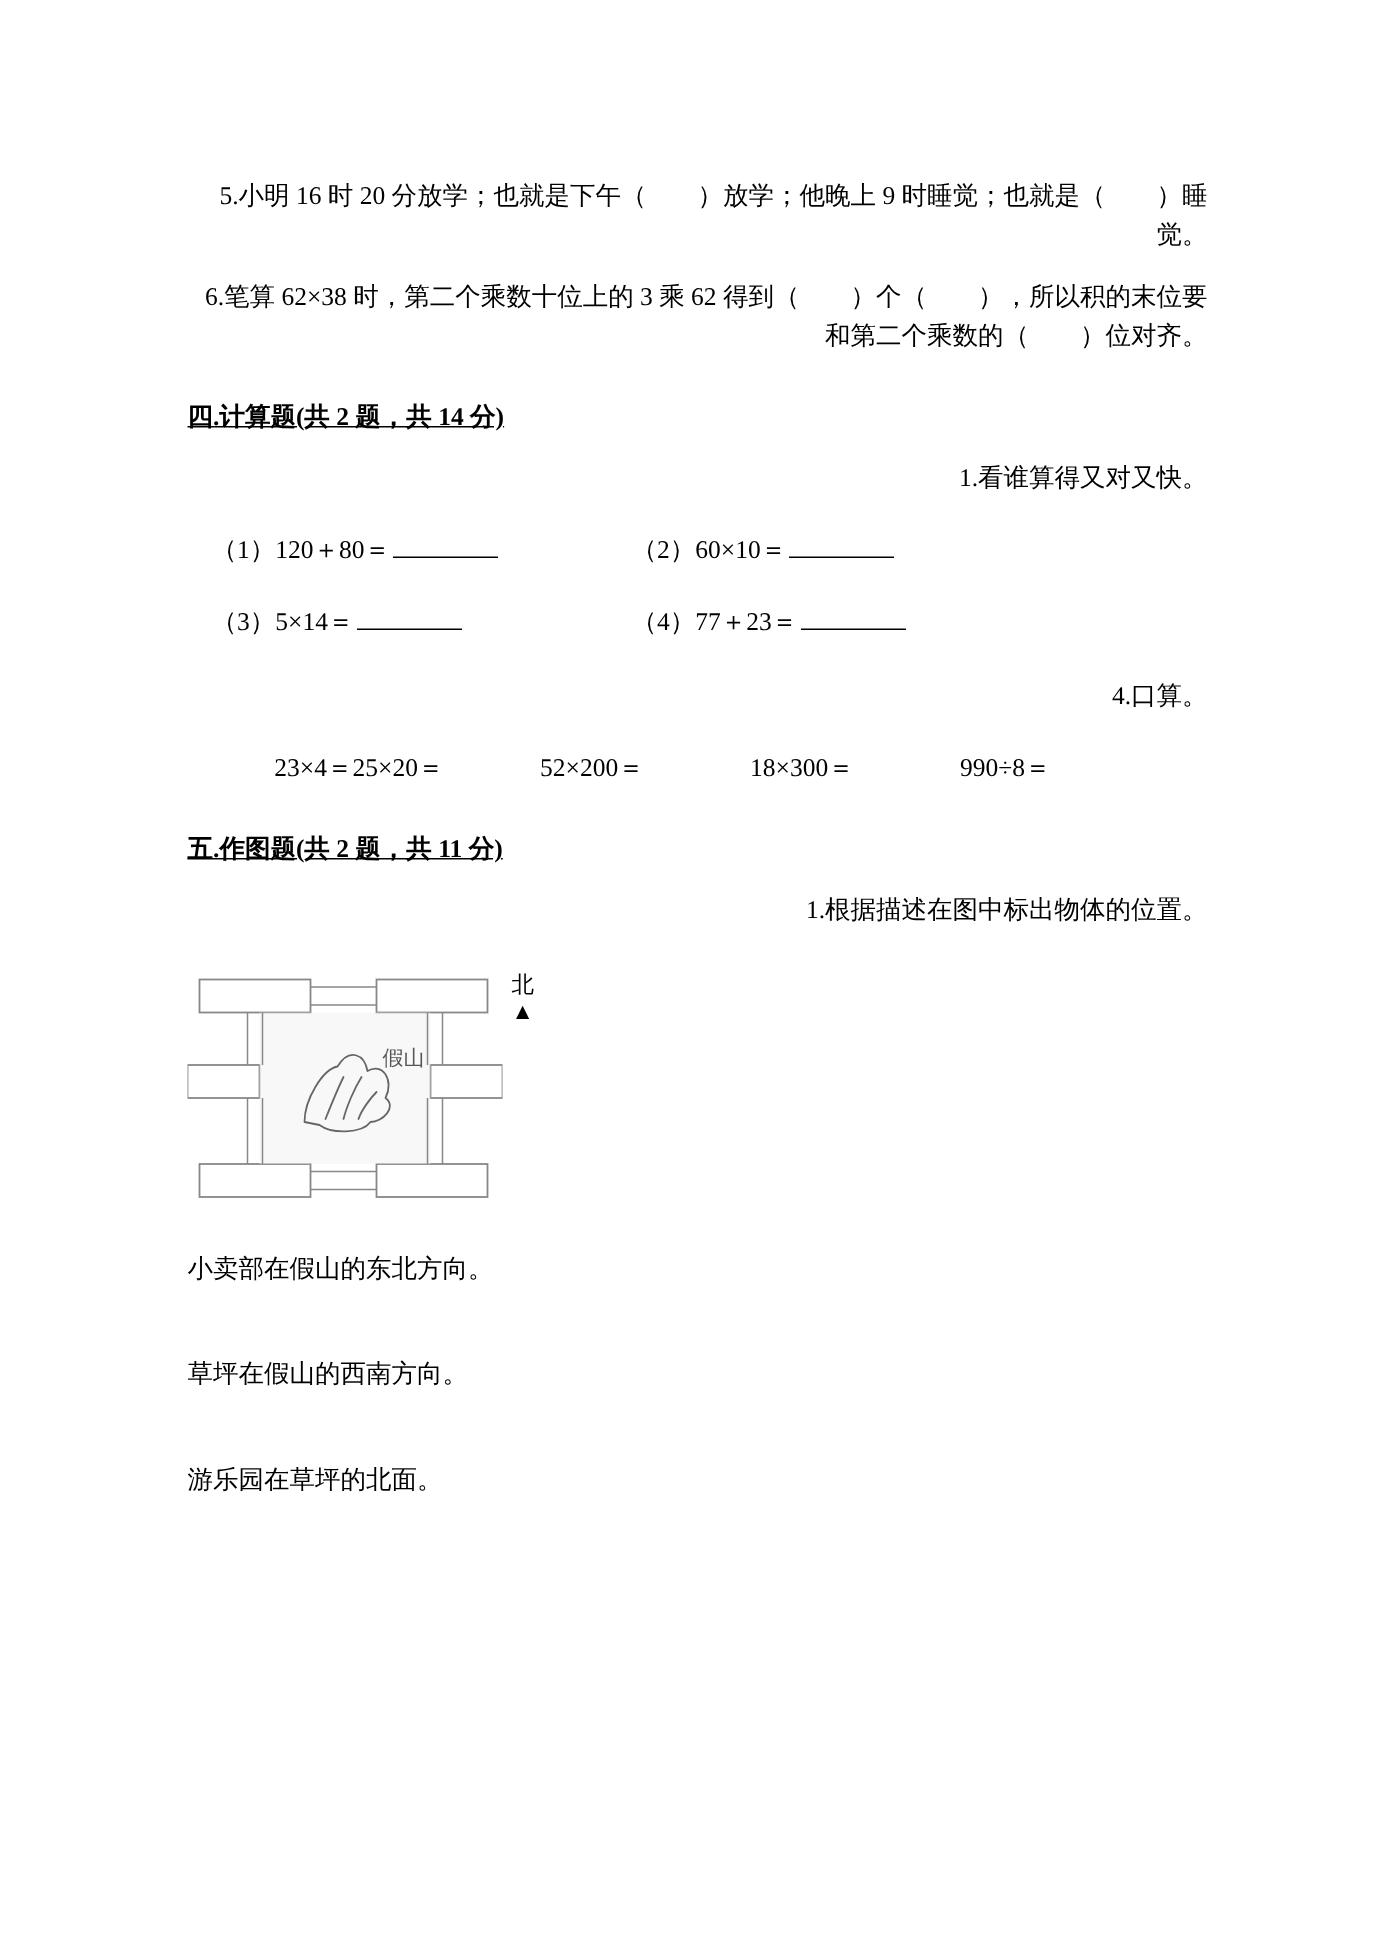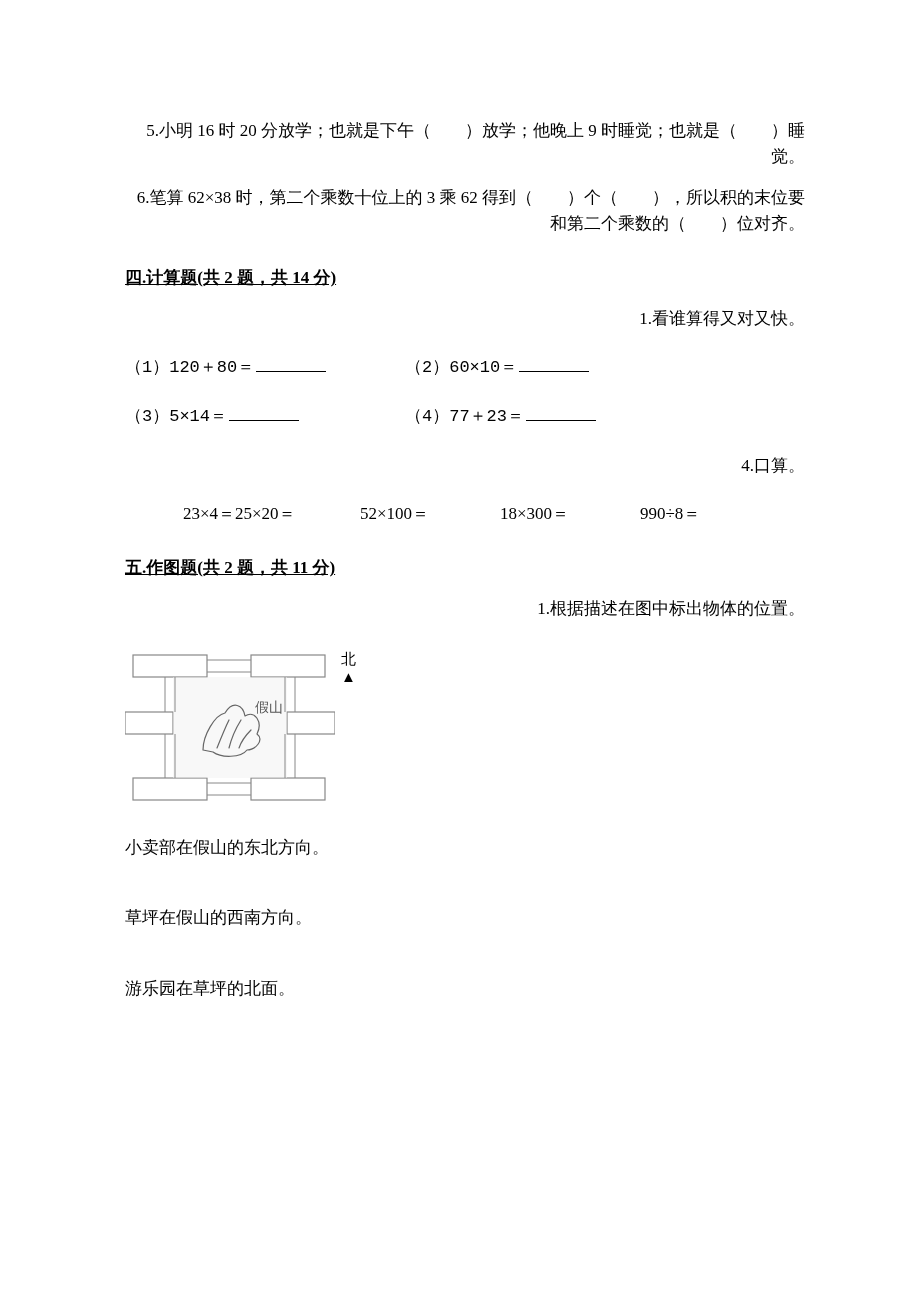--- a/index.html
+++ b/index.html
@@ -30,22 +30,21 @@
   .blank-line {
     display: inline-block;
     border-bottom: 1px solid #000;
     width: 70px;
     height: 1em;
     vertical-align: baseline;
     margin: 0 2px;
   }
   .calc-row {
     display: flex;
-    margin: 22px 0;
-    font-family: Liberation Mono, monospace;
+    margin: 22px 16px;
   }
   .calc-cell-a { width: 280px; }
   .calc-cell-b { flex: 1; }
   .q2-grid {
     margin-top: 8px;
   }
   .q2-row {
     display: flex;
     margin: 22px 0;
   }
@@ -112,21 +111,21 @@
 </div>
 
 <div class="para" style="margin-top:6px;">
   <span>4.口算。</span>
 </div>
 
 <div class="q2-grid">
   <div class="q2-row">
     <div class="q2-c1">23×4＝</div>
     <div class="q2-c2">25×20＝</div>
-    <div class="q2-c3">52×100＝</div>
+    <div class="q2-c3">52×200＝</div>
     <div class="q2-c4">18×300＝</div>
     <div class="q2-c5">990÷8＝</div>
   </div>
 </div>
 
 <div class="section-head">
   <span>五.作图题(共 2 题，共 11 分)</span>
 </div>
 
 <div class="para">

